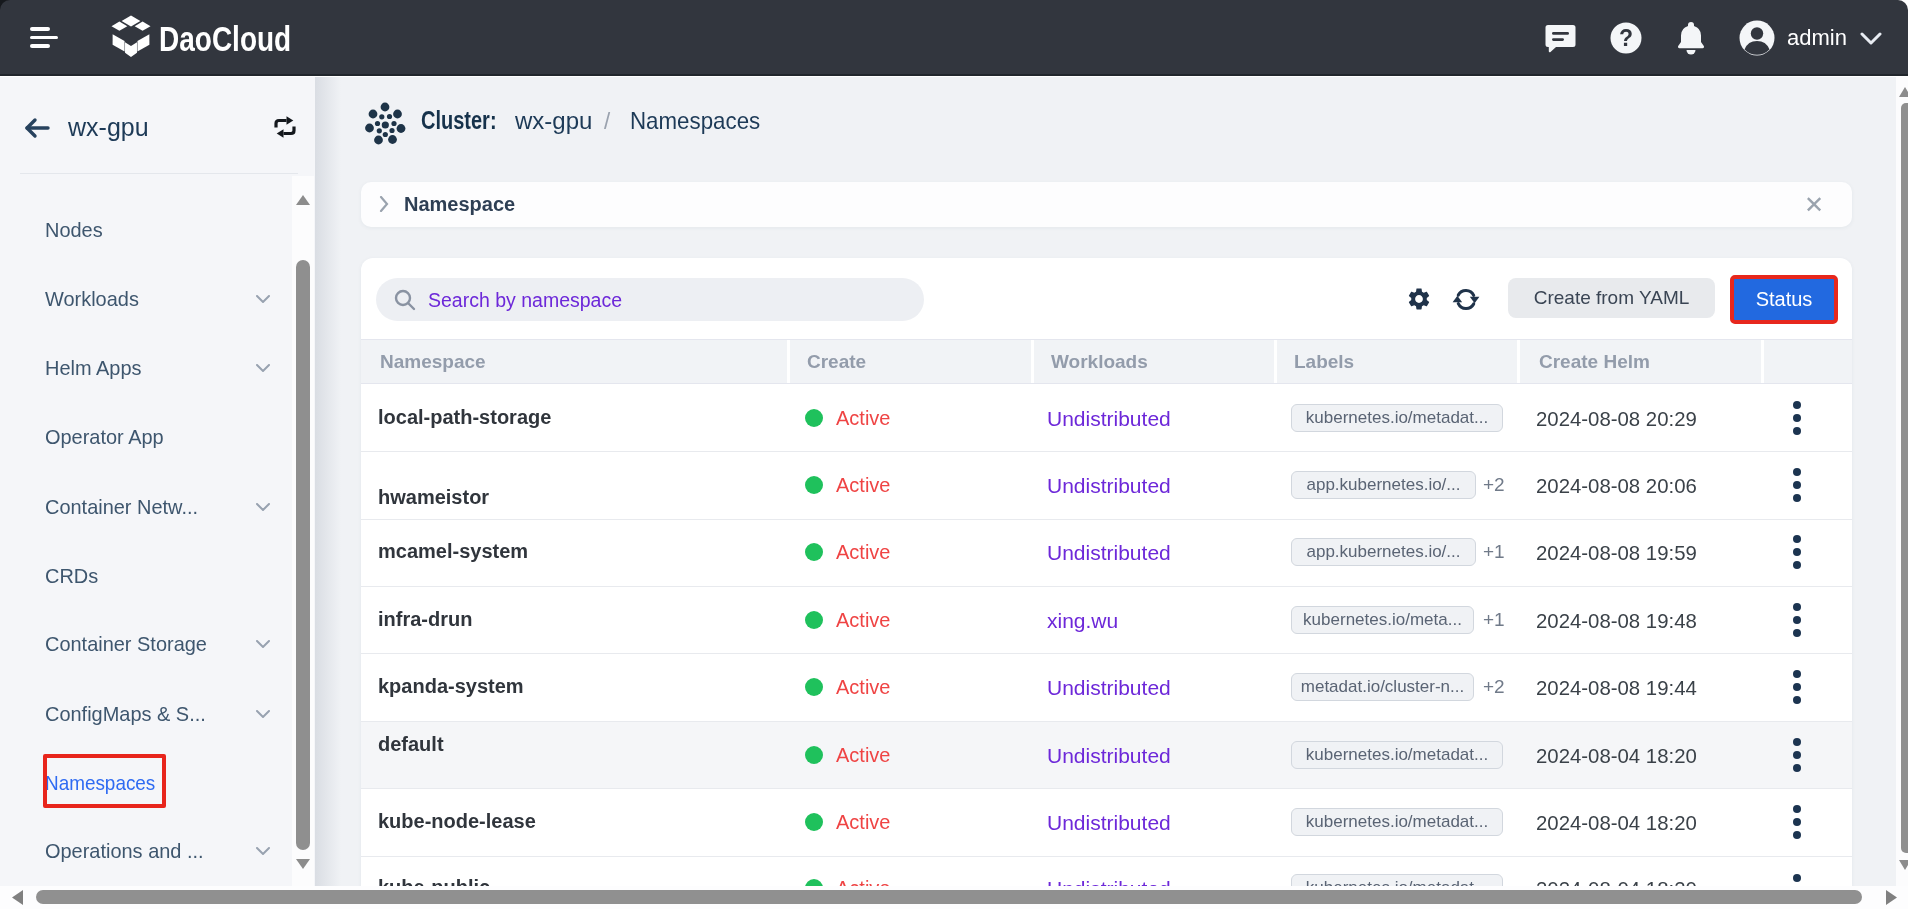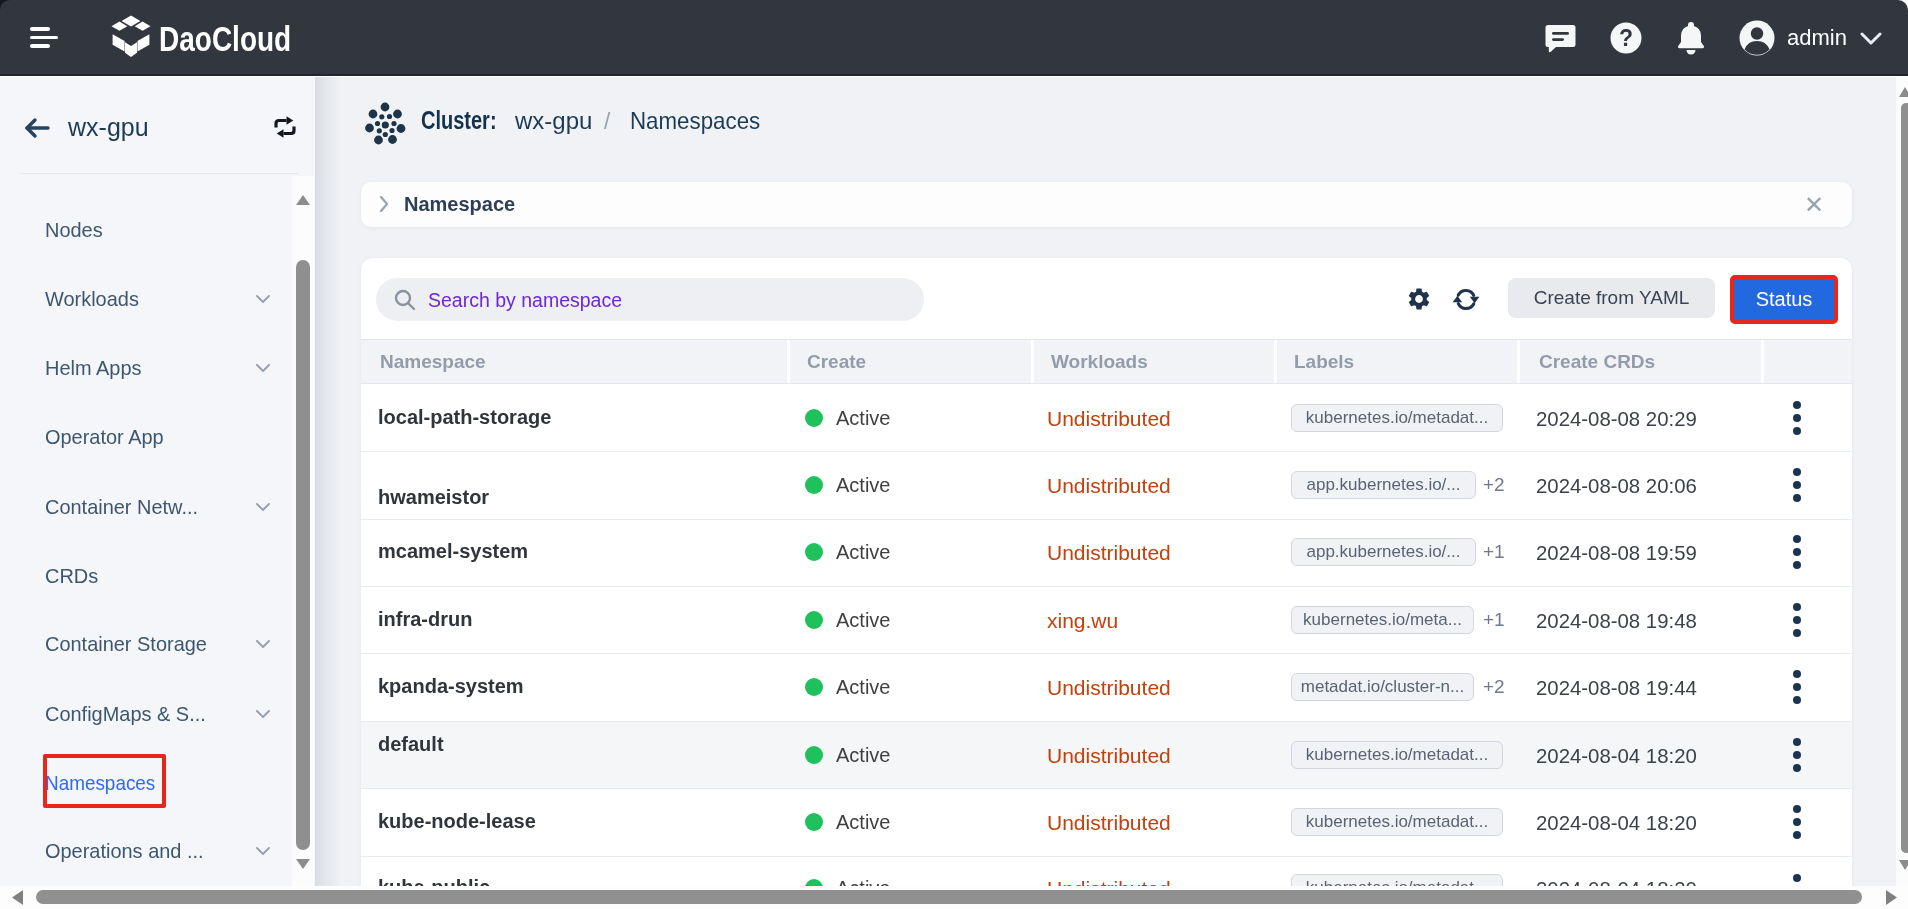--- a/index.html
+++ b/index.html
@@ -62,22 +62,22 @@
 
   
   #thead { left:361px; top:339px; width:1491px; height:45px; background:#f1f3f6;
     border-top:1px solid #e4e6ee; border-bottom:1px solid #e4e6ee; }
   .th { position:absolute; top:351px; font-size:19px; font-weight:bold; color:#939cab; }
   .colsep { position:absolute; top:340px; width:3px; height:43px; background:#fff; }
   .row-line { position:absolute; width:1491px; height:1px; background:#e8eaee; left:361px; }
   .rname { position:absolute; left:378px; font-size:20px; font-weight:bold; color:#30353c; }
   .dot { position:absolute; left:805px; width:18px; height:18px; border-radius:50%;
     background:#1fc15c; }
-  .active { position:absolute; left:836px; font-size:20px; color:#404040; }
-  .ws { position:absolute; left:1047px; font-size:21px; color:#c2410c; }
+  .active { position:absolute; left:836px; font-size:20px; color:#ef4444; }
+  .ws { position:absolute; left:1047px; font-size:21px; color:#6d28d9; }
   .chip { position:absolute; left:1291px; height:28px; background:#f0f2f5;
     border:1px solid #d2d7de; border-radius:6px; font-size:17px; color:#5a6474;
     line-height:26px; text-align:center; }
   .plus { position:absolute; left:1483px; font-size:19px; color:#707a89; }
   .time { position:absolute; left:1536px; font-size:21px; color:#3a4148;
     transform:scaleX(0.97); transform-origin:left center; }
   .kebab { position:absolute; left:1793px; width:8px; }
   .kebab div { position:absolute; width:8px; height:8px; border-radius:50%; background:#1c3450; }
 
   
@@ -200,21 +200,21 @@
   <polygon points="0.1,15.7 9.3,15.7 4.7,9.4" fill="#20334a"></polygon>
 </svg>
 <div class="abs" id="btn-yaml">Create from YAML</div>
 <div class="abs" id="btn-create">Status</div>
 
 <div class="abs" id="thead"></div>
 <div class="th" style="left:380px">Namespace</div>
 <div class="th" style="left:807px">Create</div>
 <div class="th" style="left:1051px">Workloads</div>
 <div class="th" style="left:1294px">Labels</div>
-<div class="th" style="left:1539px">Create CRDs</div>
+<div class="th" style="left:1539px">Create Helm</div>
 <div class="colsep" style="left:787px"></div>
 <div class="colsep" style="left:1031px"></div>
 <div class="colsep" style="left:1274px"></div>
 <div class="colsep" style="left:1517px"></div>
 <div class="colsep" style="left:1761px"></div>
 
 <div class="abs" id="row6bg"></div>
 
 <div class="row-line" style="top:451px"></div>
 <div class="row-line" style="top:519px"></div>

